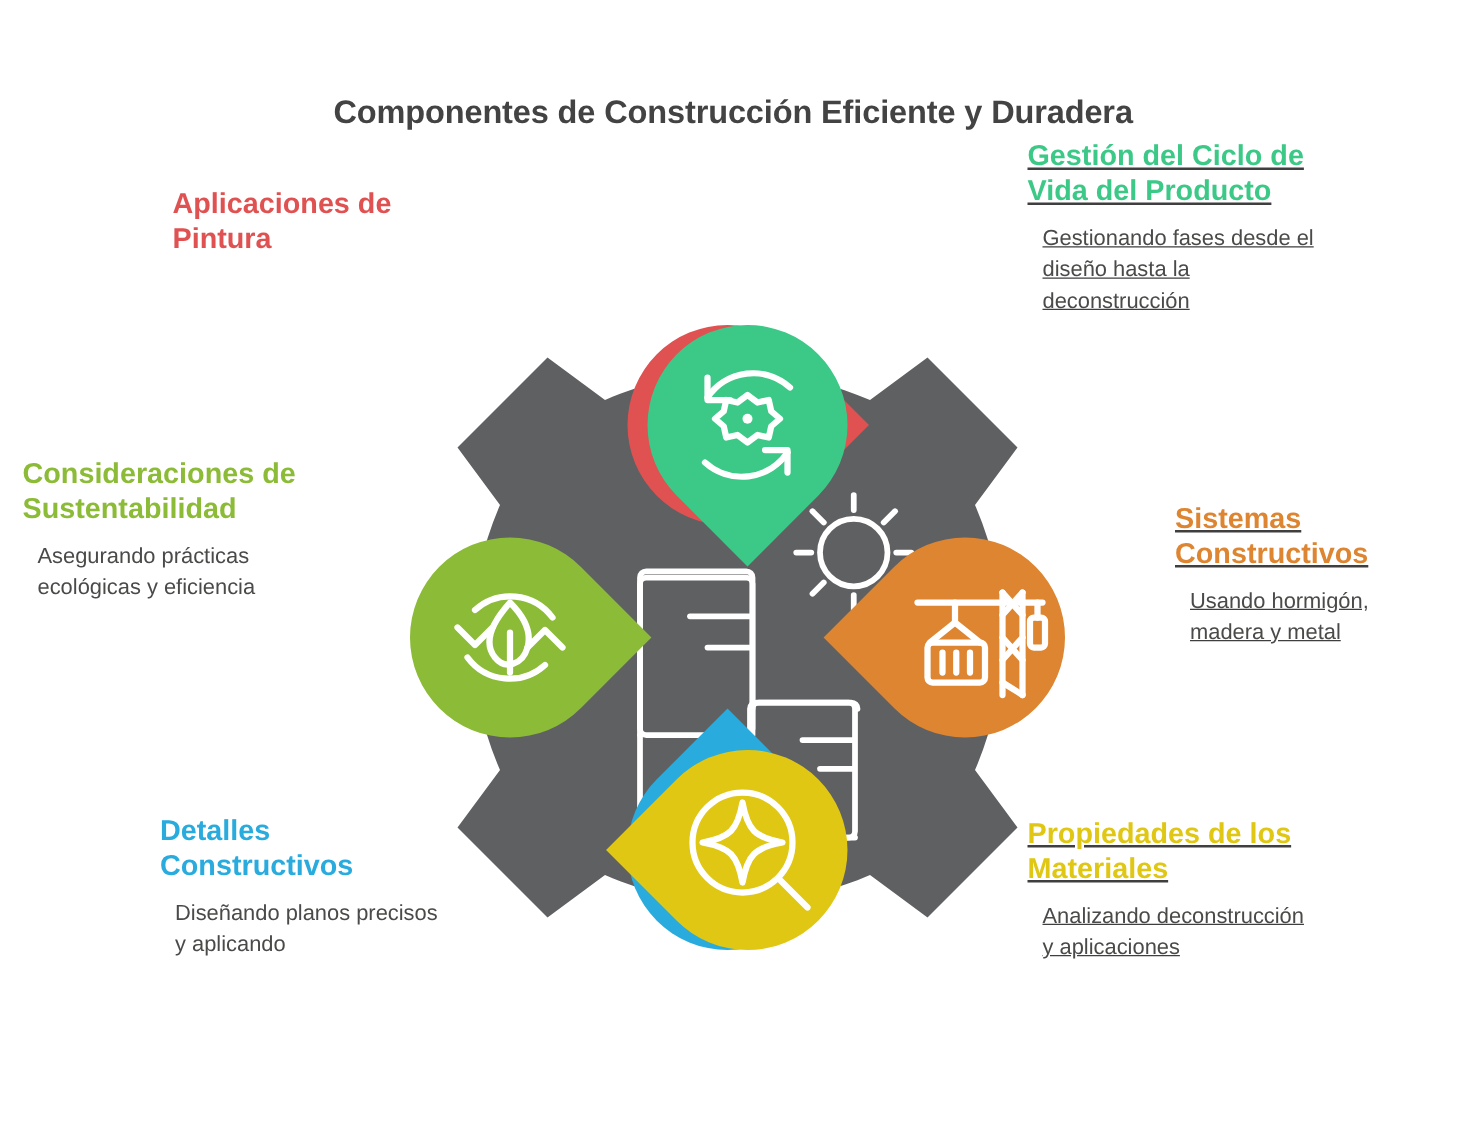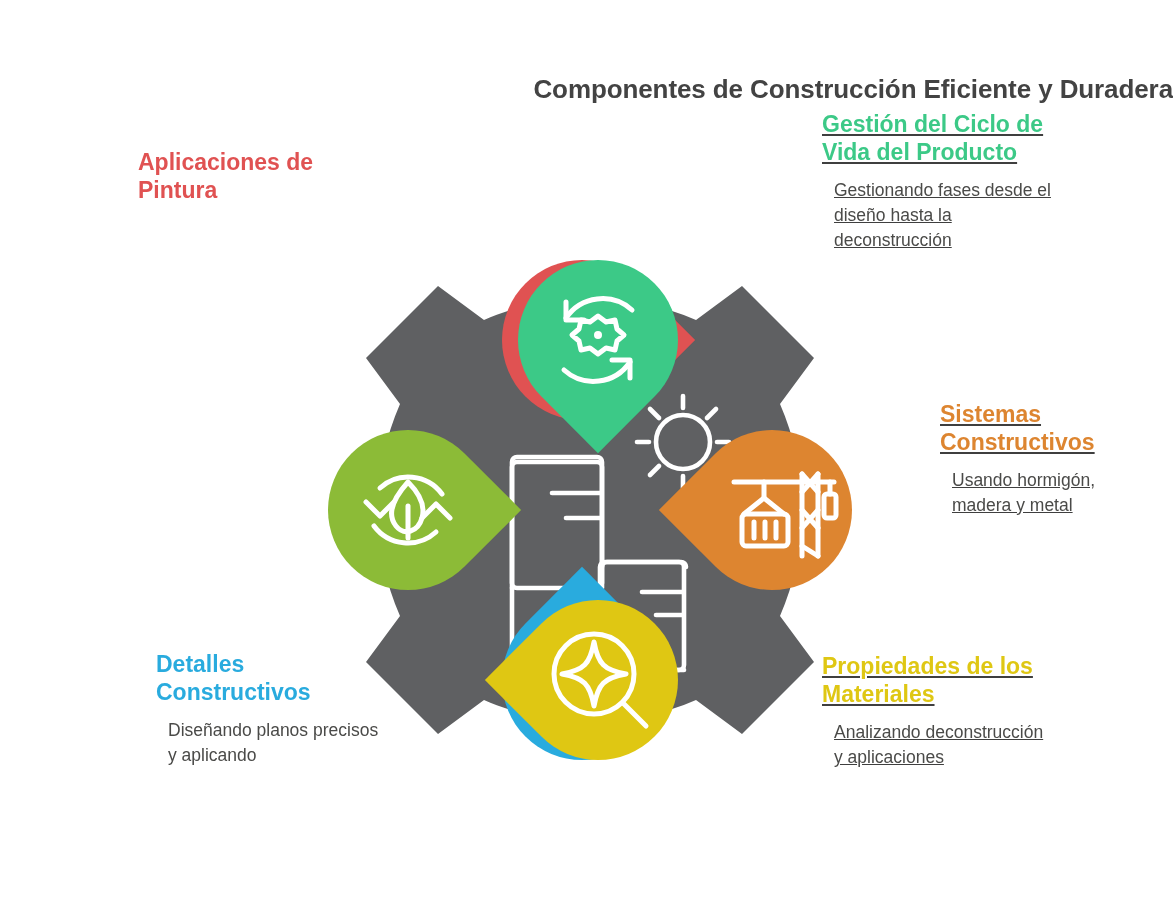--- a/index.html
+++ b/index.html
@@ -20,21 +20,21 @@
     height: 903px;
     background: #ffffff;
   }
 
   
   .title {
     position: absolute;
     left: 0;
     top: 74px;
     width: 1173px;
-    text-align: right;
+    text-align: center;
     font-size: 26px;
     font-weight: bold;
     color: #434343;
     letter-spacing: -0.1px;
   }
 
   
   .hub {
     position: absolute;
     left: 290px;
@@ -61,21 +61,21 @@
     margin: 12px;
   }
   .align-right { }
   .align-left  { text-align: left; text-decoration: underline; }
 
   
   #blk-paint       { left: 138px; top: 148px;  width: 250px; }
   #blk-lifecycle   { left: 822px; top: 110px;  width: 248px; }
   #blk-sustain     { left: 18px;  top: 364px;  width: 250px; }
   #blk-systems     { left: 940px; top: 400px;  width: 220px; }
-  #blk-details     { left: 156px; top: 650px;  width: 245px; }
+  #blk-details     { left: 128px; top: 650px;  width: 245px; }
   #blk-materials   { left: 822px; top: 652px;  width: 240px; }
 </style>
 </head>
 <body>
 
 <div id="canvas">
 
   <div class="title">Componentes de Construcción Eficiente y Duradera</div>
 
   <div class="hub">
@@ -268,20 +268,24 @@
 
   <div class="block align-right" id="blk-paint">
     <div class="head" style="color:#E05252">Aplicaciones de Pintura</div>
   </div>
 
   <div class="block align-left" id="blk-lifecycle">
     <div class="head" style="color:#3CC987">Gestión del Ciclo de Vida del Producto</div>
     <div class="body">Gestionando fases desde el diseño hasta la deconstrucción</div>
   </div>
 
+  <div class="block align-right" id="blk-sustain">
+    <div class="head" style="color:#8CBB37">Consideraciones de Sustentabilidad</div>
+    <div class="body">Asegurando prácticas ecológicas y eficiencia</div>
+  </div>
 
   <div class="block align-left" id="blk-systems">
     <div class="head" style="color:#DD8530">Sistemas Constructivos</div>
     <div class="body">Usando hormigón, madera y metal</div>
   </div>
 
   <div class="block align-right" id="blk-details">
     <div class="head" style="color:#29ABDE">Detalles Constructivos</div>
     <div class="body">Diseñando planos precisos y aplicando</div>
   </div>

